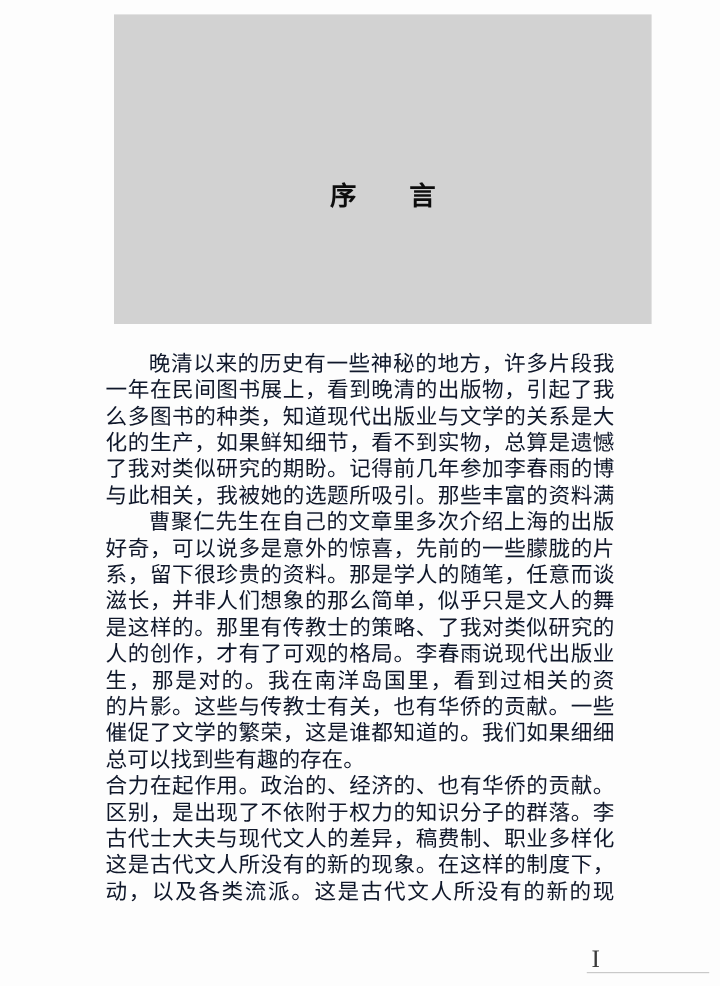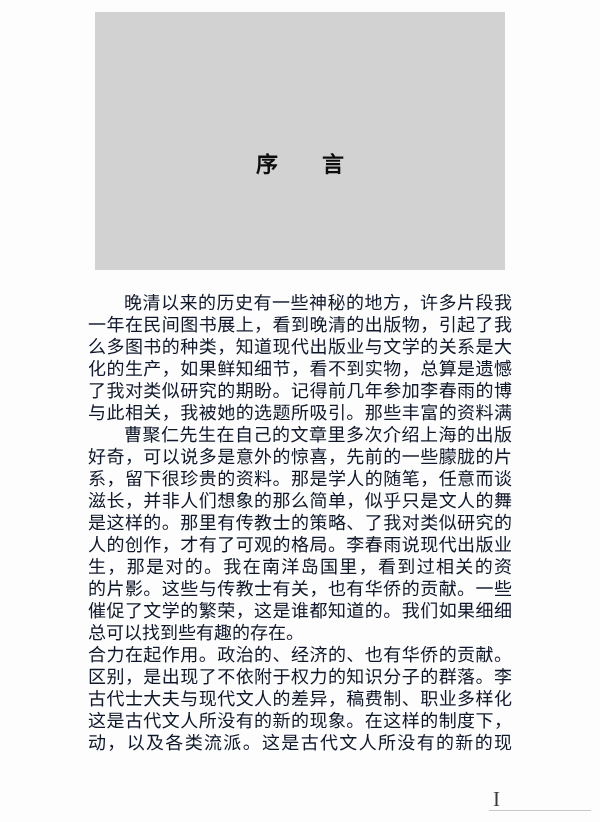--- a/index.html
+++ b/index.html
@@ -12,20 +12,21 @@
     overflow: hidden;
     font-family: "Liberation Serif", "DejaVu Serif", serif;
   }
   .title-box {
     position: absolute;
     left: 95px;
     top: 12px;
     width: 410px;
     height: 258px;
     background: #d2d2d2;
+    padding-left: 38px;
   }
   .page-title {
     position: absolute;
     top: 141px;
     left: 0;
     width: 100%;
     text-align: center;
     font-family: "DejaVu Sans", "Liberation Sans", sans-serif;
     font-weight: 700;
     font-size: 22px;

